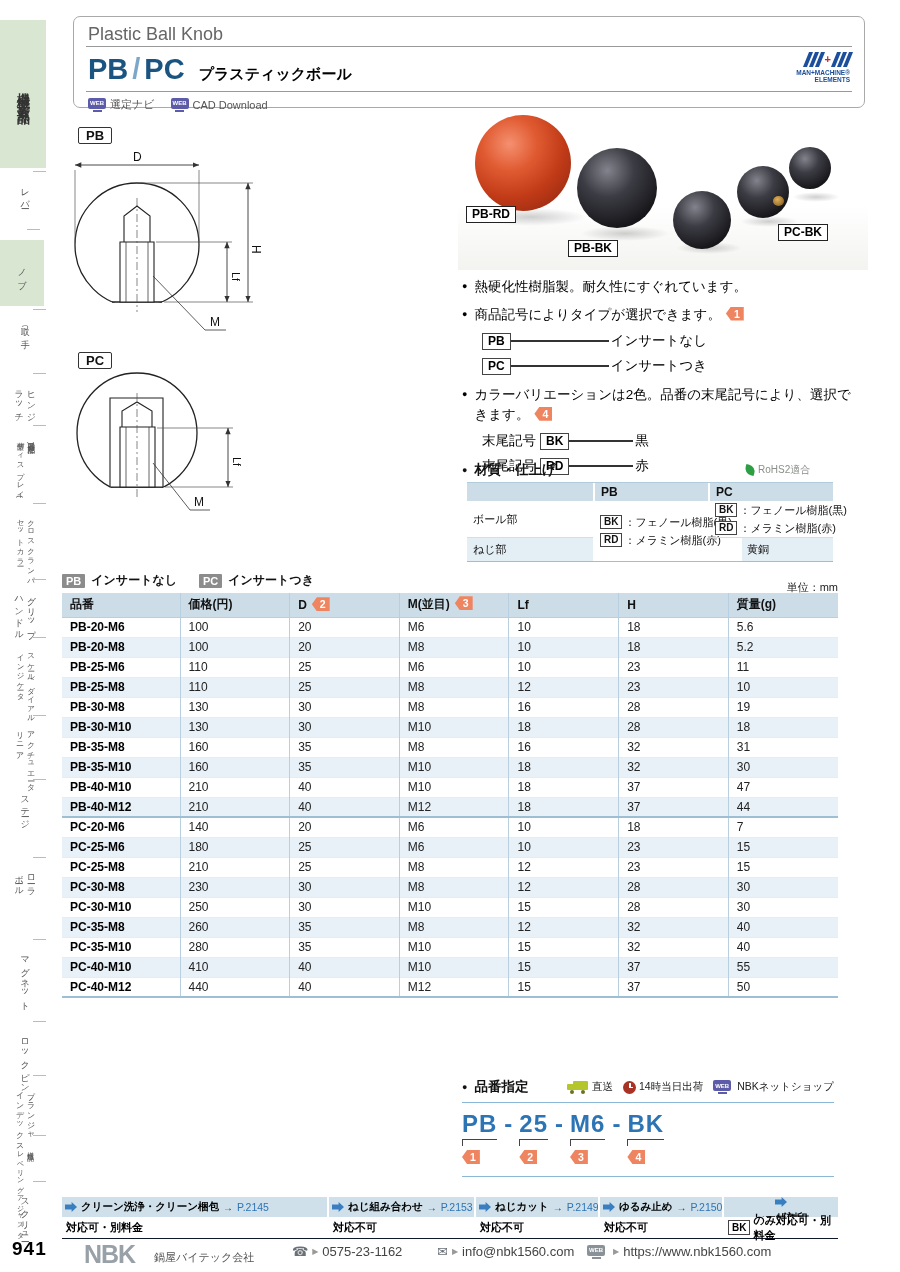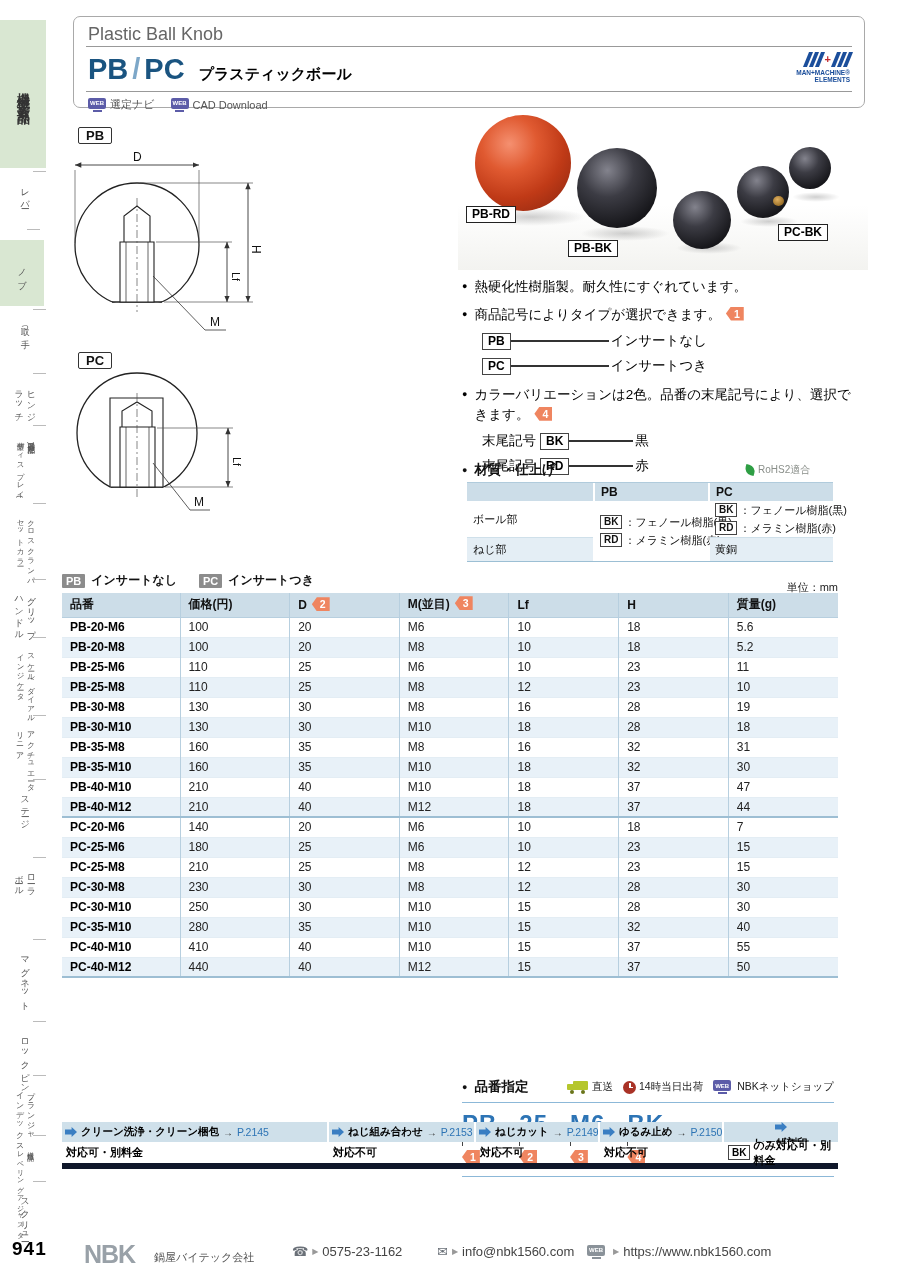--- a/index.html
+++ b/index.html
@@ -98,21 +98,21 @@
   .mat-c1 { width:128px; padding-left:6px; border-right:2px solid #fff; }
   .mat-c2 { width:115px; padding-left:6px; border-right:2px solid #fff; }
   .mat-c3 { width:123px; padding-left:6px; }
   .mat-body { display:flex; }
   .mat-left { width:128px; border-right:2px solid #fff; }
   .mat-left .r1 { height:37px; display:flex; align-items:center; padding-left:6px; border-bottom:1px solid #cfe0ea; }
   .mat-left .r2 { height:23px; display:flex; align-items:center; padding-left:6px; background:#e4eef5; }
   .mat-pb { width:115px; border-right:2px solid #fff; display:flex; flex-direction:column; justify-content:center; gap:3px; padding-left:5px; }
   .mat-pc { width:123px; display:flex; flex-direction:column; }
   .mat-pc .r1 { height:37px; display:flex; flex-direction:column; justify-content:center; gap:3px; padding-left:5px; border-bottom:1px solid #cfe0ea; }
-  .mat-pc .r2 { height:23px; display:flex; align-items:center; padding-left:5px; background:#e4eef5; }
+  .mat-pc .r2 { height:23px; display:flex; align-items:center; padding-left:5px; background:#e4eef5;margin-left:32px; }
   .mat-line { display:flex; align-items:center; gap:2px; white-space:nowrap; }
   .mat-line .code-box { font-size:10px; line-height:12px; padding:0 3px; border-width:1px; }
 
   
   .tag-line { position:absolute; left:62px; top:572px; display:flex; align-items:center; gap:6px; font-size:12px; font-weight:bold; }
   .gray-badge { background:#8c8c8c; color:#fff; font-size:11px; font-weight:bold; padding:1px 4px; border-radius:1px; }
   .tag-line .gap { width:10px; }
   .unit { position:absolute; right:62px; top:580px; font-size:11px; color:#222; }
   .main-table { position:absolute; left:62px; top:593px; width:776px; border-collapse:collapse; table-layout:fixed; font-size:12px; }
   .main-table col:nth-child(1){ width:118px; }
@@ -142,21 +142,21 @@
   .ord-rule { border-top:1px solid #8cb8d8; margin-top:6px; }
   .ord-parts { display:flex; align-items:flex-start; margin-top:8px; }
   .ord-parts .dash { font-size:24px; font-weight:bold; color:#2d74b5; margin:0 7px; line-height:26px; }
   .segcol { display:flex; flex-direction:column; }
   .segtext { font-size:24px; font-weight:bold; color:#2d74b5; line-height:26px; letter-spacing:1px; }
   .seg-bracket { height:7px; border-top:1px solid #444; border-left:1px solid #444; margin-top:2px; }
   .segcol .arrow-badge { margin:4px 0 0 0; align-self:flex-start; min-width:12px; }
   .ord-rule2 { border-top:1px solid #8cb8d8; margin-top:12px; }
 
   
-  .services { position:absolute; left:62px; top:1122px; width:776px; display:flex; border-bottom:6px solid #0f172a; }
+  .services { position:absolute; left:62px; top:1197px; width:776px; display:flex; border-bottom:1px solid #0f172a; }
   .services > div { display:flex; flex-direction:column; }
   .services > div:nth-of-type(1){ width:267px; }
   .services > div:nth-of-type(2){ width:147px; }
   .services > div:nth-of-type(3){ width:124px; }
   .services > div:nth-of-type(4){ width:124px; }
   .services > div:nth-of-type(5){ width:114px; }
   .svc-head { height:20px; background:#cfe0ea; display:flex; align-items:center; gap:4px; padding:0 3px; border-right:2px solid #fff; white-space:nowrap; overflow:hidden; }
   .services > div:last-child .svc-head { border-right:none;flex-direction:column; }
   .svc-icon { width:12px; height:10px; background:#3a7ec2; border-radius:2px 2px 2px 0; clip-path:polygon(0 25%,55% 25%,55% 0,100% 50%,55% 100%,55% 75%,0 75%); flex:none; }
   .svc-title { font-size:10.5px; font-weight:bold; color:#000; }
@@ -645,20 +645,29 @@
         <tr>
           <td>PC-30-M10</td>
           <td>250</td>
           <td>30</td>
           <td>M10</td>
           <td>15</td>
           <td>28</td>
           <td>30</td>
         </tr>
 
+        <tr>
+          <td>PC-35-M8</td>
+          <td>260</td>
+          <td>35</td>
+          <td>M8</td>
+          <td>12</td>
+          <td>32</td>
+          <td>40</td>
+        </tr>
 
         <tr>
           <td>PC-35-M10</td>
           <td>280</td>
           <td>35</td>
           <td>M10</td>
           <td>15</td>
           <td>32</td>
           <td>40</td>
         </tr>

